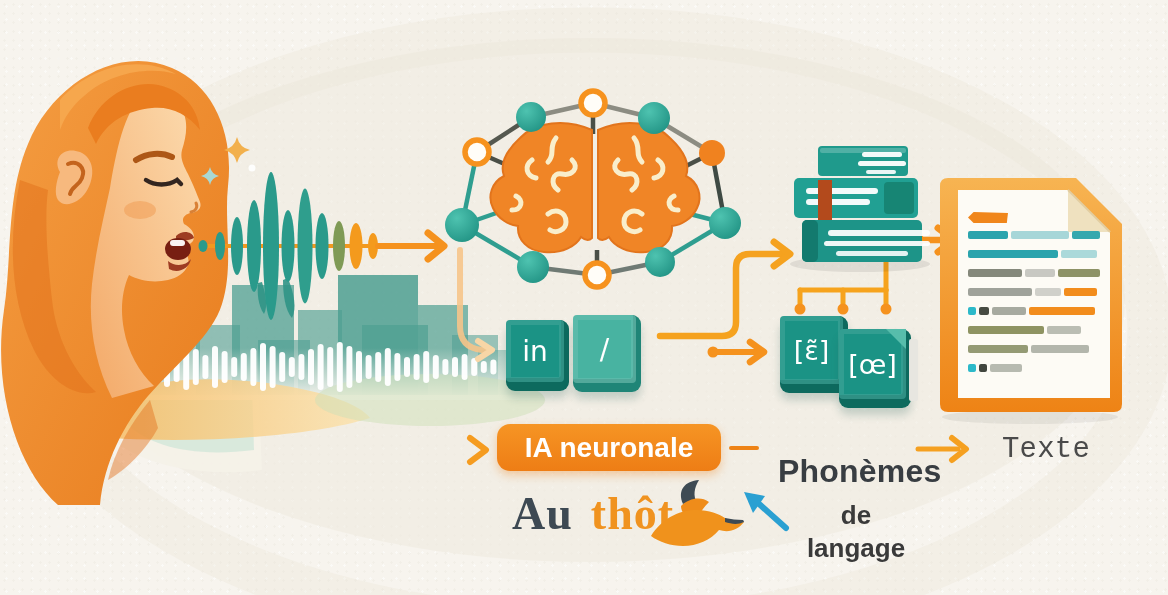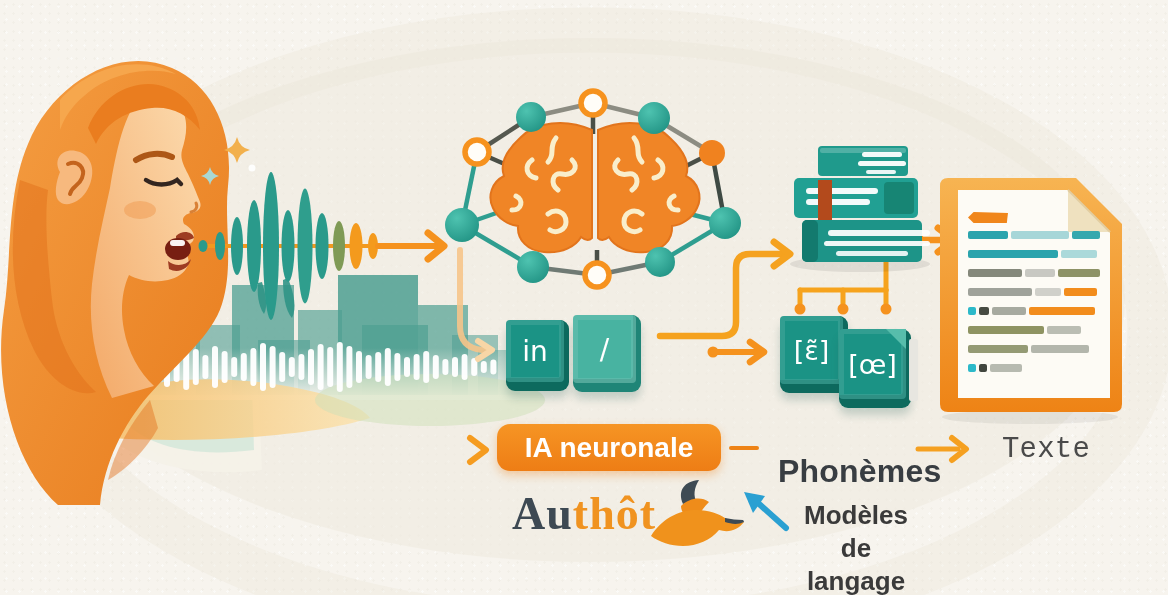--- a/index.html
+++ b/index.html
@@ -47,21 +47,21 @@
   
   .doc-body{position:absolute;z-index:2;left:968px;top:212px;width:134px;}
   .doc-line{display:flex;height:8px;margin-bottom:11px;align-items:flex-start;}
   .doc-line span{height:100%;border-radius:2px;margin-right:3px;flex:0 0 auto;}
   .doc-line span.tag{height:11px;border-radius:0;clip-path:polygon(0 50%,14% 0,100% 10%,97% 100%,14% 100%);}
 
   
   .logo{position:absolute;z-index:3;left:512px;top:487px;font-family:"Liberation Serif",serif;
         font-size:46px;font-weight:bold;letter-spacing:1px;white-space:nowrap;}
   .logo-dark{color:#3d4953;}
-  .logo-orange{color:#f09320;}
+  .logo-orange{color:#f09320;margin-left:18px;}
   .bird{position:absolute;z-index:3;left:645px;top:478px;}
   .annot{position:absolute;z-index:3;left:790px;top:499px;width:132px;text-align:center;
          font-size:26px;font-weight:bold;color:#3a3a3a;line-height:33px;}
 </style>
 </head>
 <body>
 
 <div class="stage">
 
   <svg class="art" width="1168" height="595" viewBox="0 0 1168 595">
@@ -400,17 +400,16 @@
 
   <div class="logo"><span class="logo-dark">Au</span><span class="logo-orange">thôt</span></div>
   <svg class="bird" width="100" height="75" viewBox="0 0 100 75">
     <path d="M 38,26 C 32,12 40,3 54,2 C 49,10 48,18 52,25 C 47,23 42,24 38,26 Z" fill="#3e4b54"></path>
     <path d="M 36,28 C 44,20 56,18 64,24 C 58,30 54,36 52,42 L 42,40 C 38,36 36,32 36,28 Z" fill="#ef8c1a"></path>
     <path d="M 6,58 C 16,42 32,32 52,32 C 64,32 74,36 80,40 C 88,44 94,45 99,44 C 93,52 84,55 74,52 C 66,62 52,68 38,68 C 26,68 14,64 6,58 Z" fill="#f0921c"></path>
     <path d="M 80,40 C 86,41 92,42 98,42 C 99,43 99,44 99,44 C 93,47 86,46 80,44 Z" fill="#3e4b54"></path>
   </svg>
 
   <div class="annot">
-    <div>Modèles</div>
     <div>de langage</div>
   </div>
 
 </div>
 
 </body></html>

